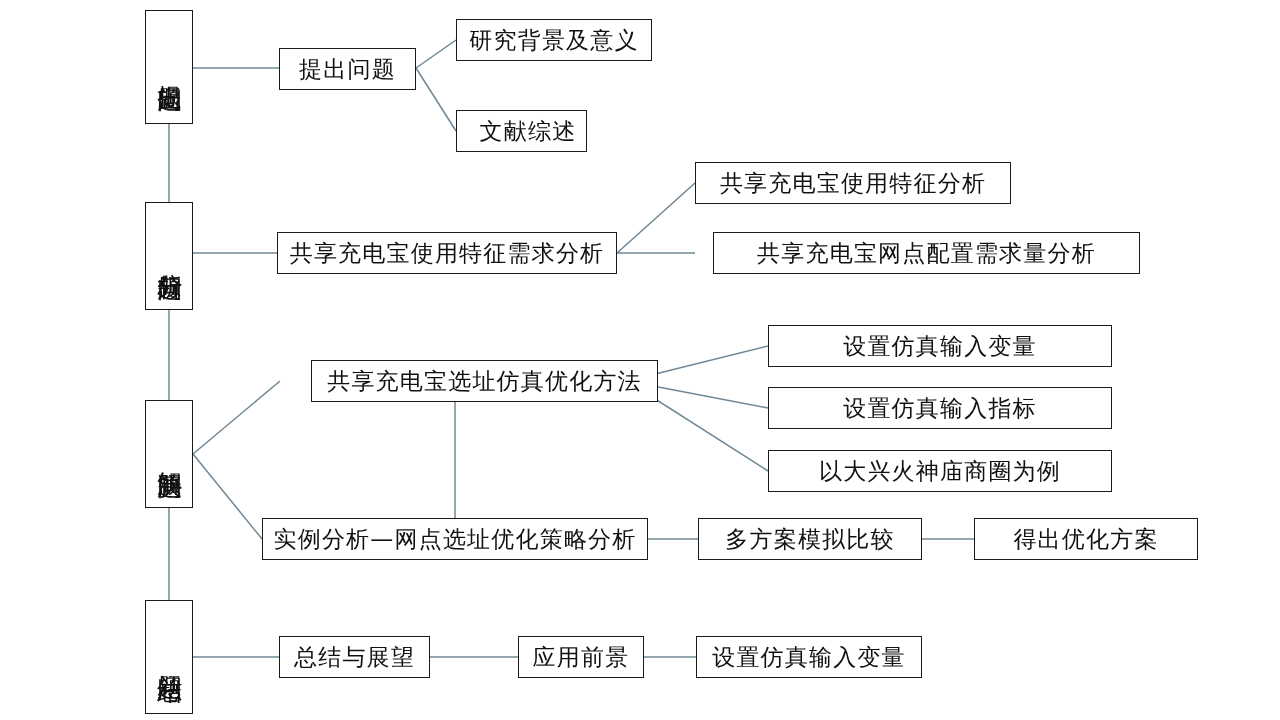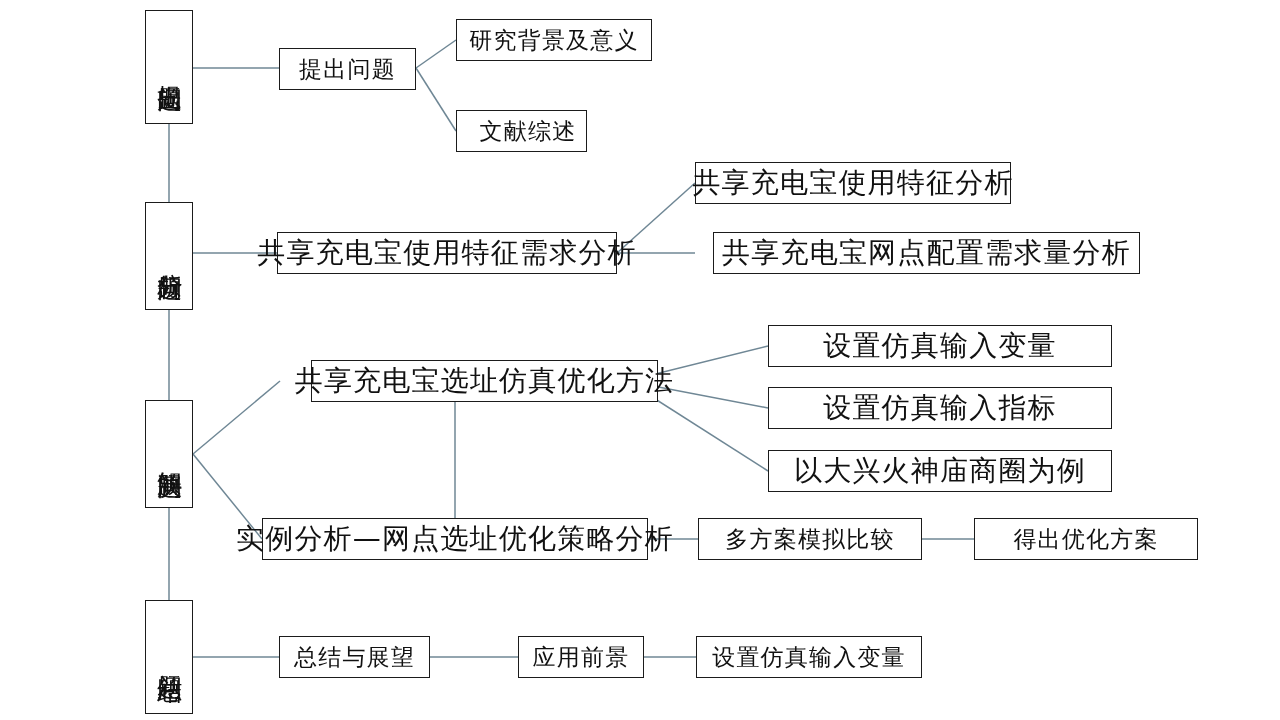--- a/index.html
+++ b/index.html
@@ -43,21 +43,21 @@
     font-size: 25px;
     padding: 2px 0;
   }
   .node.item {
     font-size: 23px;
     letter-spacing: 1.2px;
     white-space: nowrap;
     padding: 0 10px;
   }
   .node.item.wide {
-    font-size: 28px;
+    font-size: 23px;
   }
 </style>
 </head>
 <body>
 
 <div id="canvas">
   <svg id="connector-layer" width="1280" height="720" viewBox="0 0 1280 720">
       <polyline points="169,124 169,202" fill="none" stroke="#6f8795" stroke-width="1.5" stroke-linecap="butt"></polyline>
       <polyline points="169,310 169,400" fill="none" stroke="#6f8795" stroke-width="1.5" stroke-linecap="butt"></polyline>
       <polyline points="169,508 169,600" fill="none" stroke="#6f8795" stroke-width="1.5" stroke-linecap="butt"></polyline>

